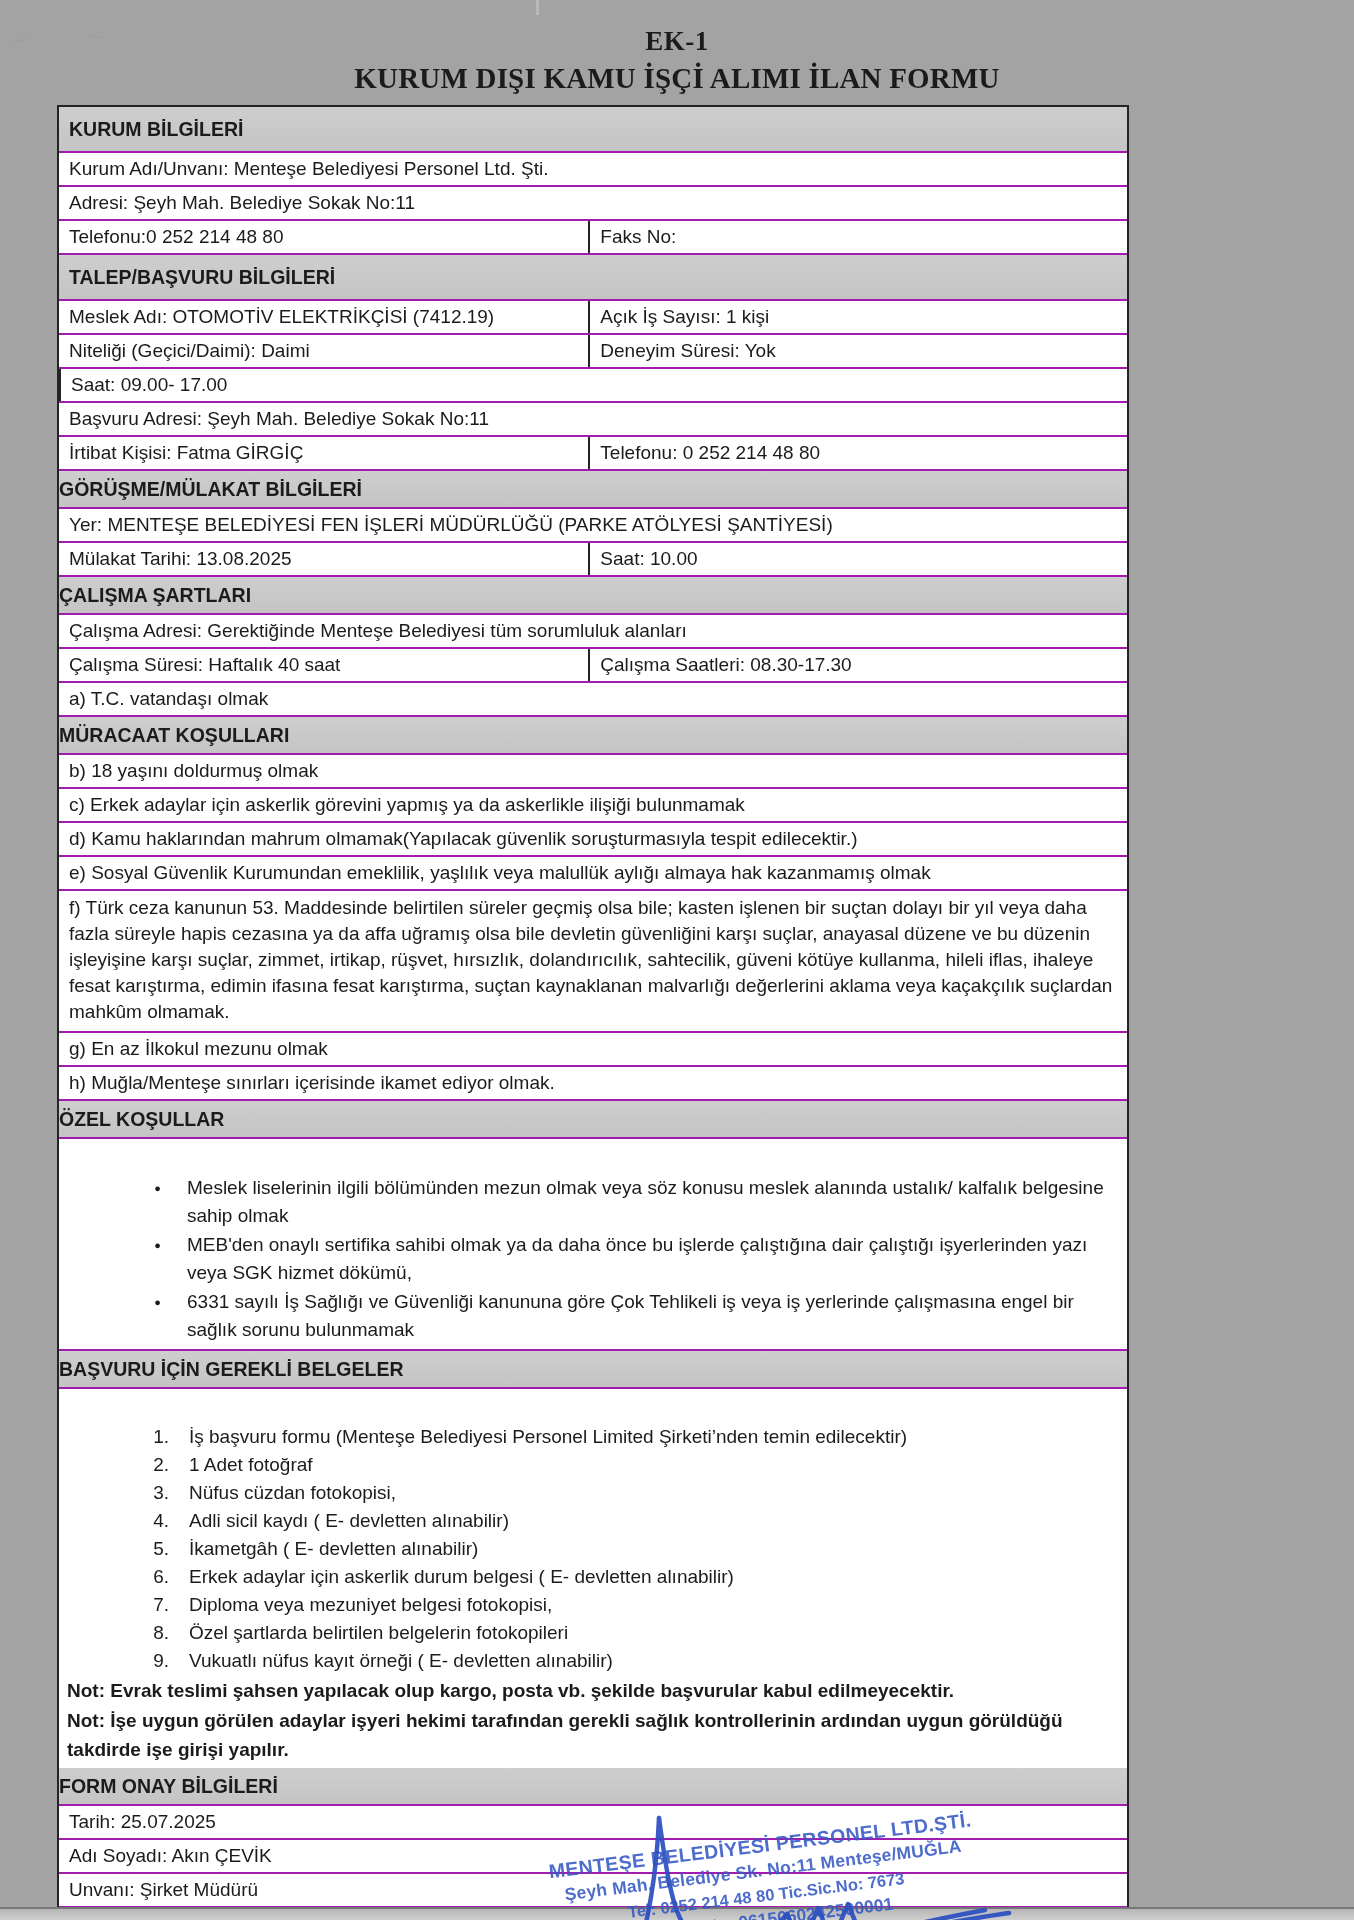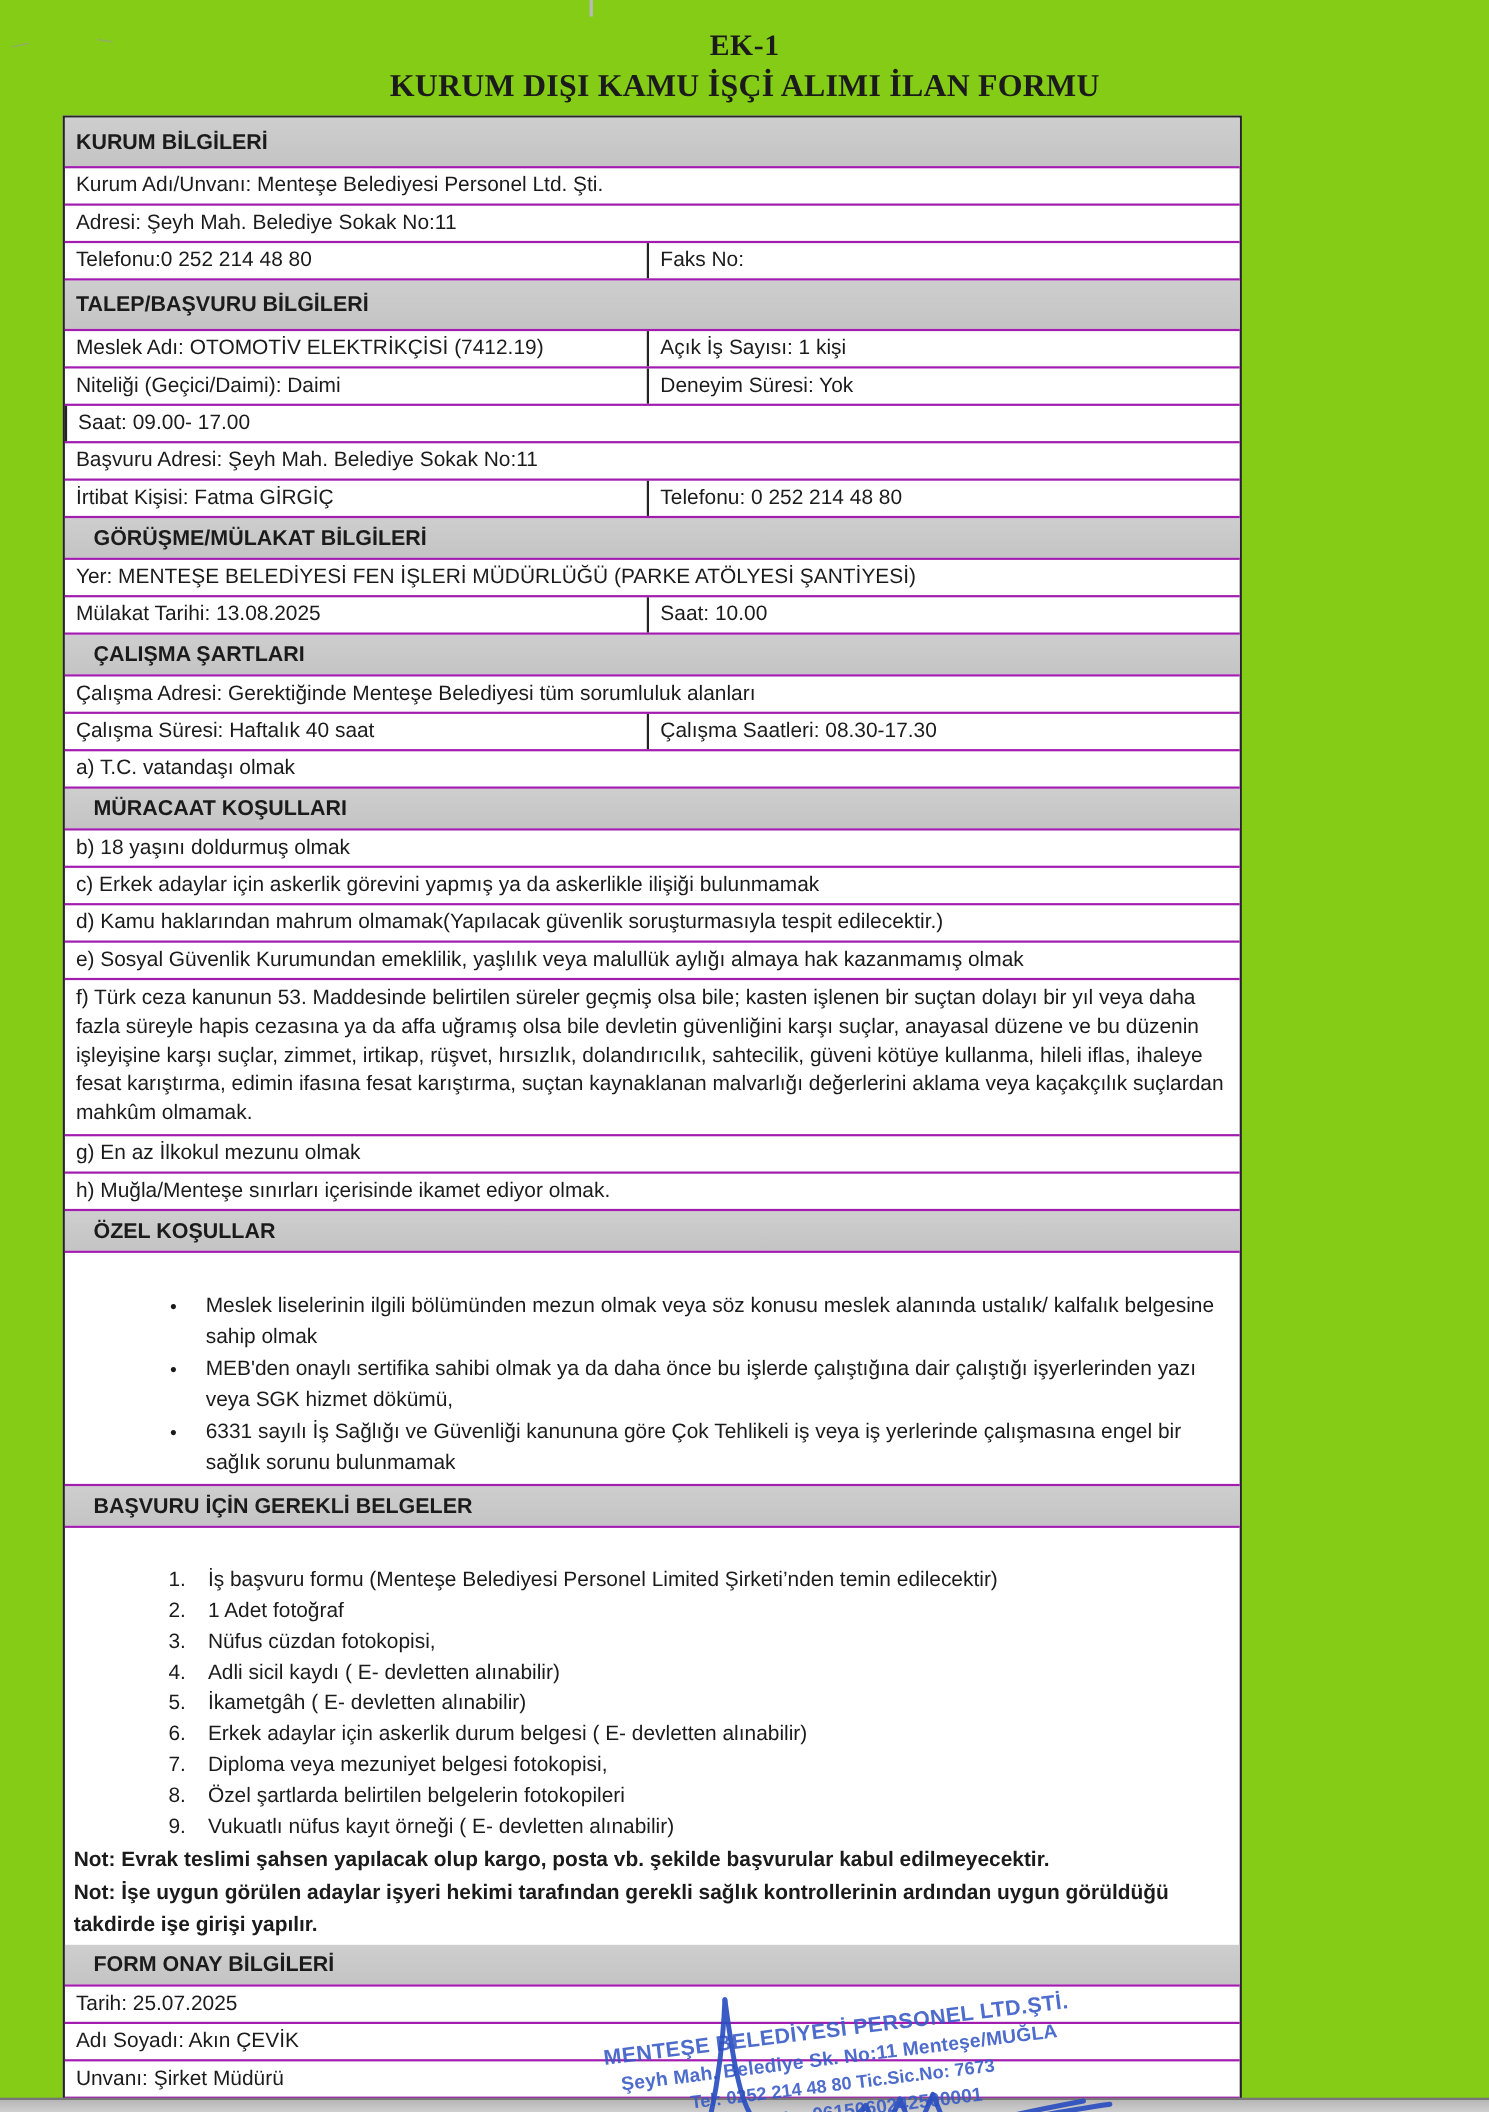--- a/index.html
+++ b/index.html
@@ -1,20 +1,20 @@
 <!DOCTYPE html>
 <html lang="tr"><head>
 <meta charset="utf-8">
 <style>
   html,body{margin:0;padding:0;background:#e8e8e8;}
   .page{
     position:relative;
     width:1354px;height:1920px;
     margin:0 auto;
-    background:#84cc16;
+    background:#a3a3a3;
     overflow:hidden;
     font-family:"Liberation Sans","DejaVu Sans",sans-serif;
     color:#1b1b1b;
   }
   
   .pencil-mark{position:absolute;border-top:2px solid #9a9a9a;opacity:.55;}
   .pm1{left:10px;top:40px;width:17px;transform:rotate(-12deg);border-radius:40%;}
   .pm2{left:88px;top:36px;width:15px;transform:rotate(8deg);border-radius:40%;}
   .top-tick{position:absolute;left:536px;top:0;width:3px;height:15px;background:#b9b9b9;}
   .bottom-strip{position:absolute;left:0;bottom:0;width:1354px;height:13px;
@@ -22,21 +22,21 @@
   
   .titles{padding-top:24px;text-align:center;font-family:"Liberation Serif","DejaVu Serif",serif;font-weight:bold;}
   .annex{font-size:27px;line-height:34px;letter-spacing:.5px;}
   .doc-title{font-size:29px;line-height:40px;letter-spacing:.2px;}
   
   .tbl{margin:7px 0 0 57px;width:1072px;border:2px solid #242424;background:#fff;box-sizing:border-box;}
   .row{border-top:2px solid #a21caf;font-size:19px;line-height:26px;box-sizing:border-box;}
   .row:first-child{border-top:none;}
   .cellpad{padding:3px 10px;}
   .hdr{background:#c8c8c8;background:linear-gradient(#cecece,#c4c4c4);font-weight:bold;font-size:19.5px;}
-  .hdr .cellpad{padding:5px 26px;}
+  .hdr .cellpad{padding:5px 0;}
   .hdr-lg .cellpad{padding:9px 10px;}
   .split{display:flex;gap:44px;}
   .split .c-left{width:47.4%;box-sizing:border-box;}
   .split .c-right{width:52.6%;box-sizing:border-box;border-left:2px solid #242424;}
   .b{font-weight:normal;}
   .para{padding:4px 12px 6px 10px;}
   
   .list-cell{padding:6px 14px 4px 0;margin-top:28px;}
   .bullet-item{display:flex;line-height:28px;margin:1px 0;}
   .bullet-item .dot{width:102px;text-align:right;flex:none;}

